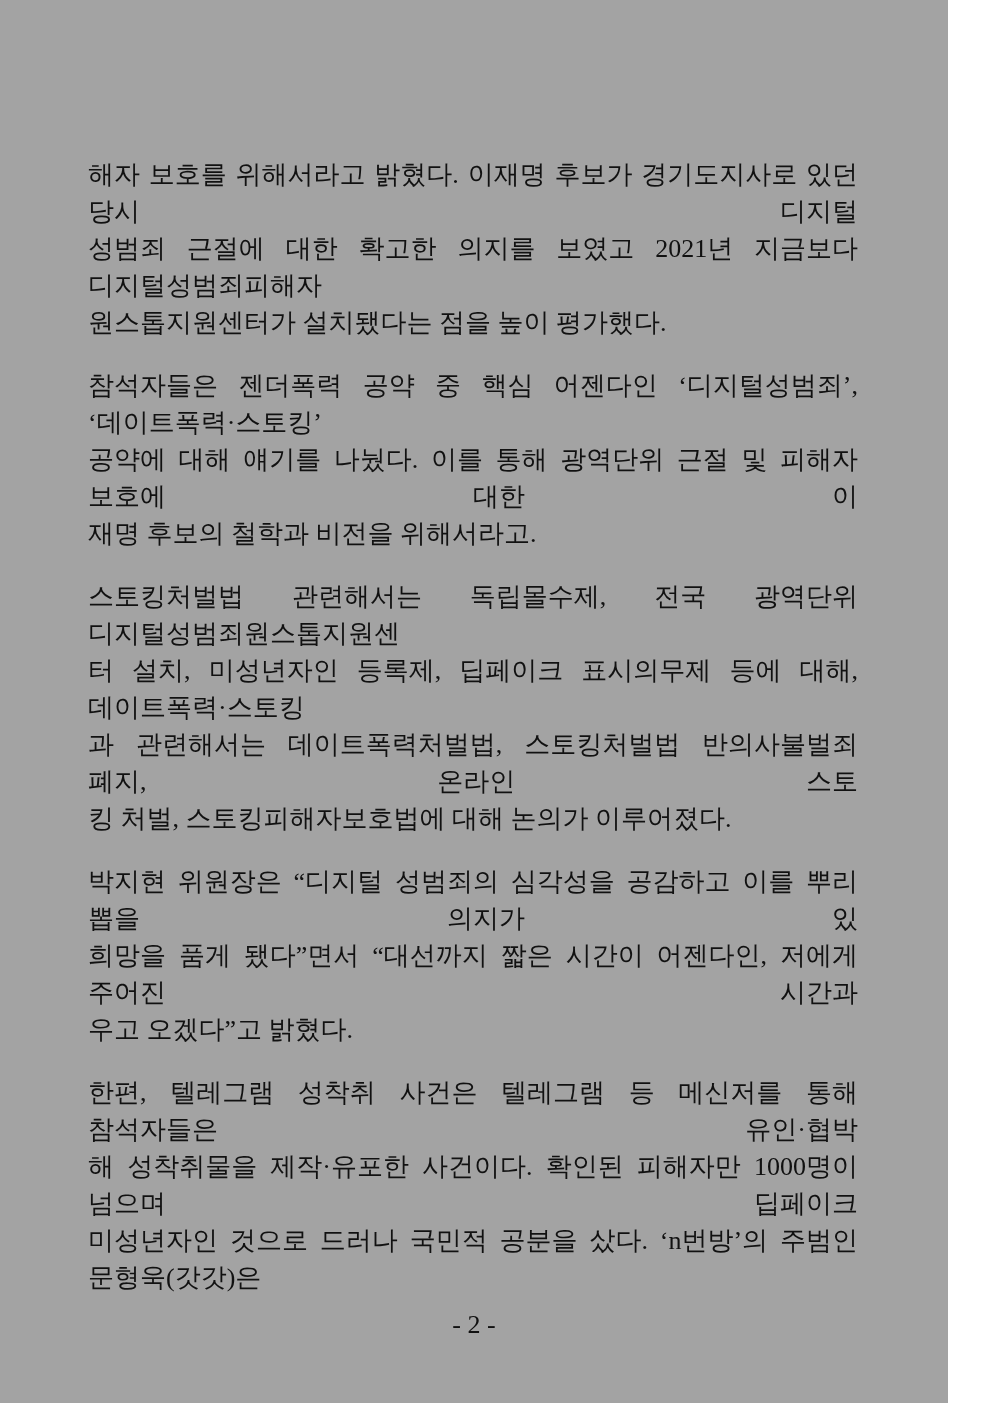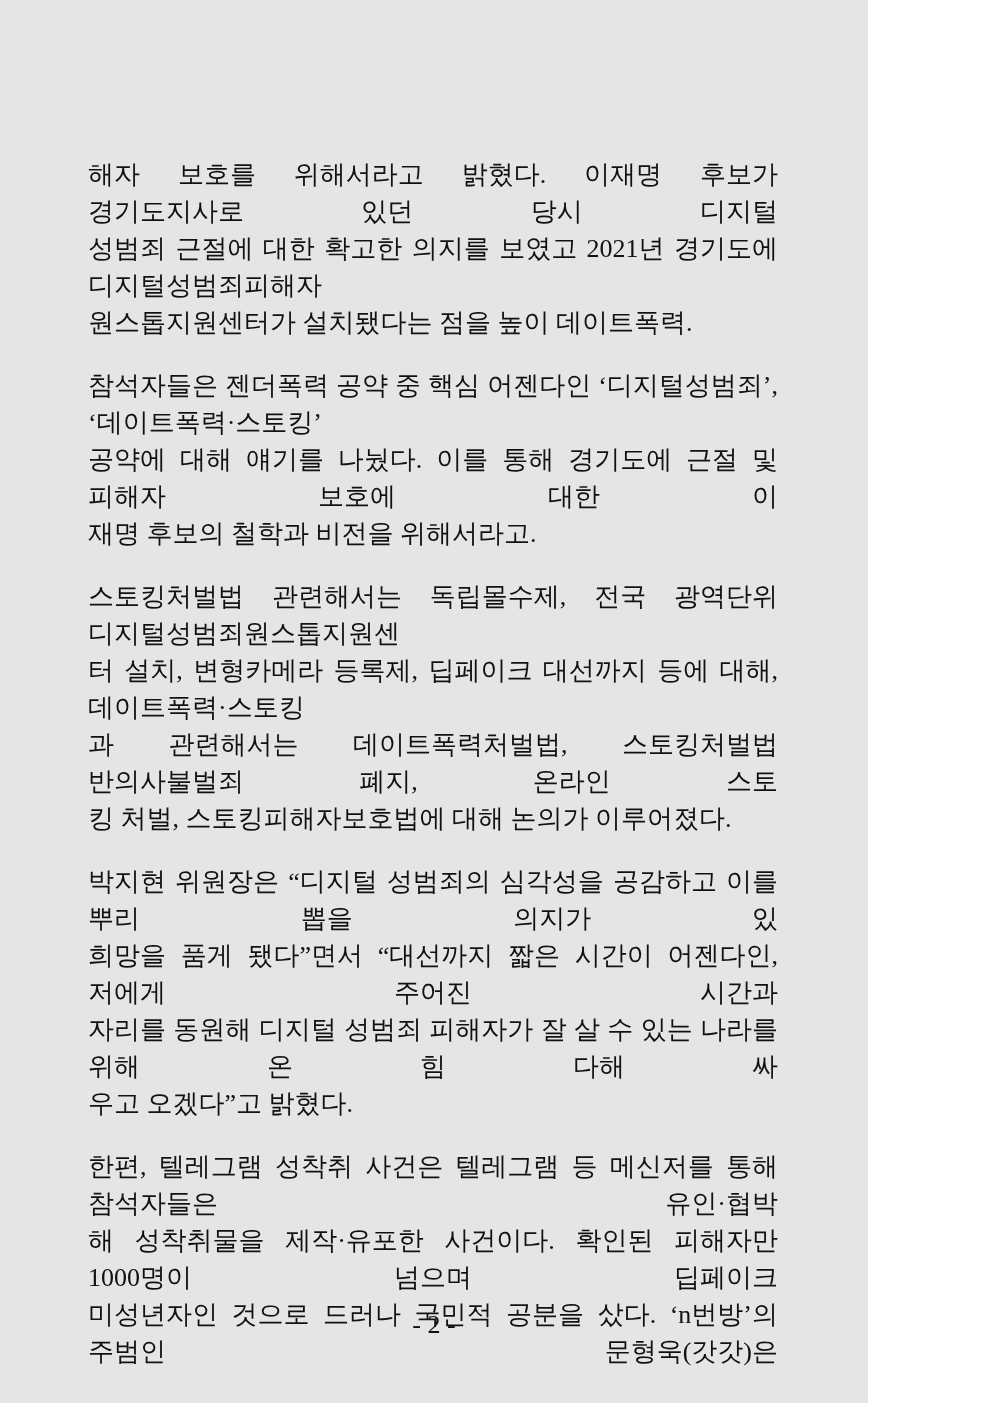--- a/index.html
+++ b/index.html
@@ -2,23 +2,23 @@
 <html lang="ko"><head>
 <meta charset="utf-8">
 <style>
   html, body {
     margin: 0;
     padding: 0;
     background: #ffffff;
   }
   .page {
     position: relative;
-    width: 868px;
+    width: 948px;
     height: 1403px;
-    background: #e5e5e5;
+    background: #a3a3a3;
     overflow: hidden;
     font-family: "Liberation Serif", "DejaVu Serif", serif;
     color: #111111;
   }
   .content {
     position: absolute;
     top: 156px;
     left: 88px;
     right: 90px;
     font-size: 26px;
@@ -47,38 +47,37 @@
     color: #111111;
   }
 </style>
 </head>
 <body>
 
 <div class="page">
   <main class="content" id="content">
       <div class="paragraph">
         <div class="line">해자 보호를 위해서라고 밝혔다. 이재명 후보가 경기도지사로 있던 당시 디지털</div>
-        <div class="line">성범죄 근절에 대한 확고한 의지를 보였고 2021년 경기도에 디지털성범죄피해자</div>
-        <div class="line last">원스톱지원센터가 설치됐다는 점을 높이 데이트폭력.</div>
+        <div class="line">성범죄 근절에 대한 확고한 의지를 보였고 2021년 지금보다 디지털성범죄피해자</div>
+        <div class="line last">원스톱지원센터가 설치됐다는 점을 높이 평가했다.</div>
       </div>
       <div class="paragraph">
         <div class="line">참석자들은 젠더폭력 공약 중 핵심 어젠다인 ‘디지털성범죄’, ‘데이트폭력·스토킹’</div>
-        <div class="line">공약에 대해 얘기를 나눴다. 이를 통해 경기도에 근절 및 피해자 보호에 대한 이</div>
+        <div class="line">공약에 대해 얘기를 나눴다. 이를 통해 광역단위 근절 및 피해자 보호에 대한 이</div>
         <div class="line last">재명 후보의 철학과 비전을 위해서라고.</div>
       </div>
       <div class="paragraph">
         <div class="line">스토킹처벌법 관련해서는 독립몰수제, 전국 광역단위 디지털성범죄원스톱지원센</div>
-        <div class="line">터 설치, 변형카메라 등록제, 딥페이크 대선까지 등에 대해, 데이트폭력·스토킹</div>
+        <div class="line">터 설치, 미성년자인 등록제, 딥페이크 표시의무제 등에 대해, 데이트폭력·스토킹</div>
         <div class="line">과 관련해서는 데이트폭력처벌법, 스토킹처벌법 반의사불벌죄 폐지, 온라인 스토</div>
         <div class="line last">킹 처벌, 스토킹피해자보호법에 대해 논의가 이루어졌다.</div>
       </div>
       <div class="paragraph">
         <div class="line">박지현 위원장은 “디지털 성범죄의 심각성을 공감하고 이를 뿌리 뽑을 의지가 있</div>
         <div class="line">희망을 품게 됐다”면서 “대선까지 짧은 시간이 어젠다인, 저에게 주어진 시간과</div>
-        <div class="line">자리를 동원해 디지털 성범죄 피해자가 잘 살 수 있는 나라를 위해 온 힘 다해 싸</div>
         <div class="line last">우고 오겠다”고 밝혔다.</div>
       </div>
       <div class="paragraph">
         <div class="line">한편, 텔레그램 성착취 사건은 텔레그램 등 메신저를 통해 참석자들은 유인·협박</div>
         <div class="line">해 성착취물을 제작·유포한 사건이다. 확인된 피해자만 1000명이 넘으며 딥페이크</div>
         <div class="line">미성년자인 것으로 드러나 국민적 공분을 샀다. ‘n번방’의 주범인 문형욱(갓갓)은</div>
       </div>
     </main>
   <div class="page-number">- 2 -</div>
 </div>

